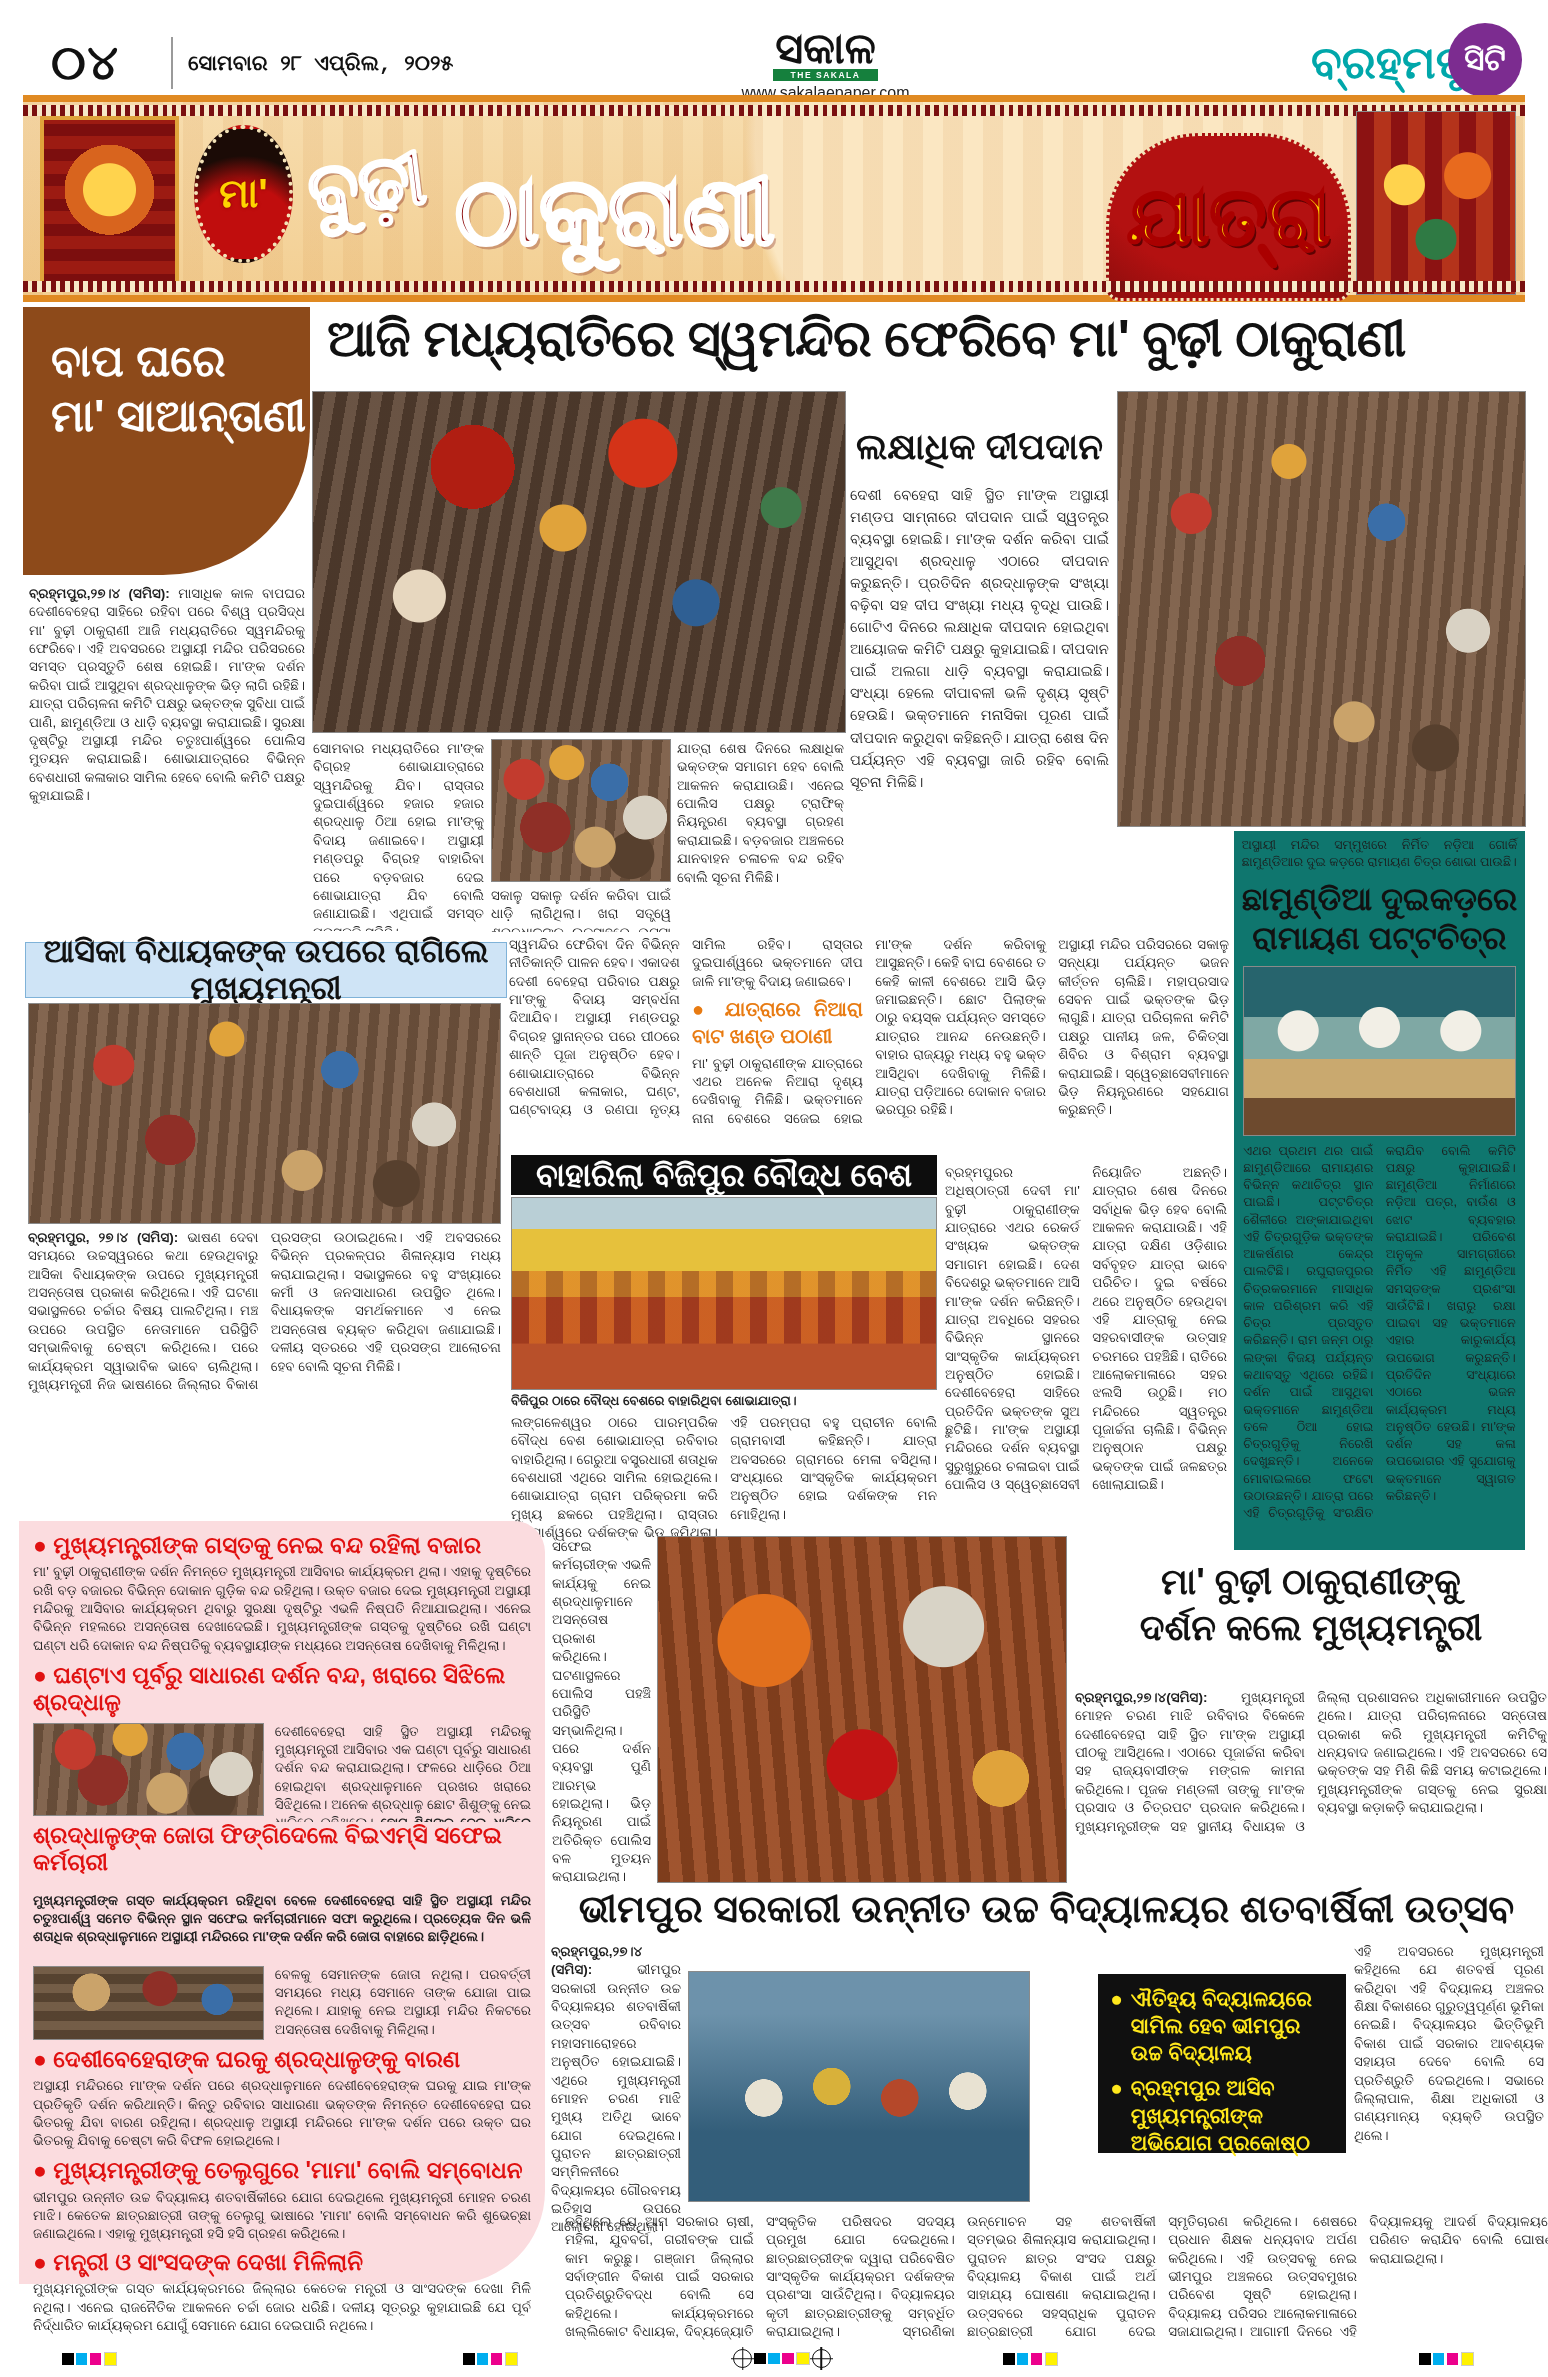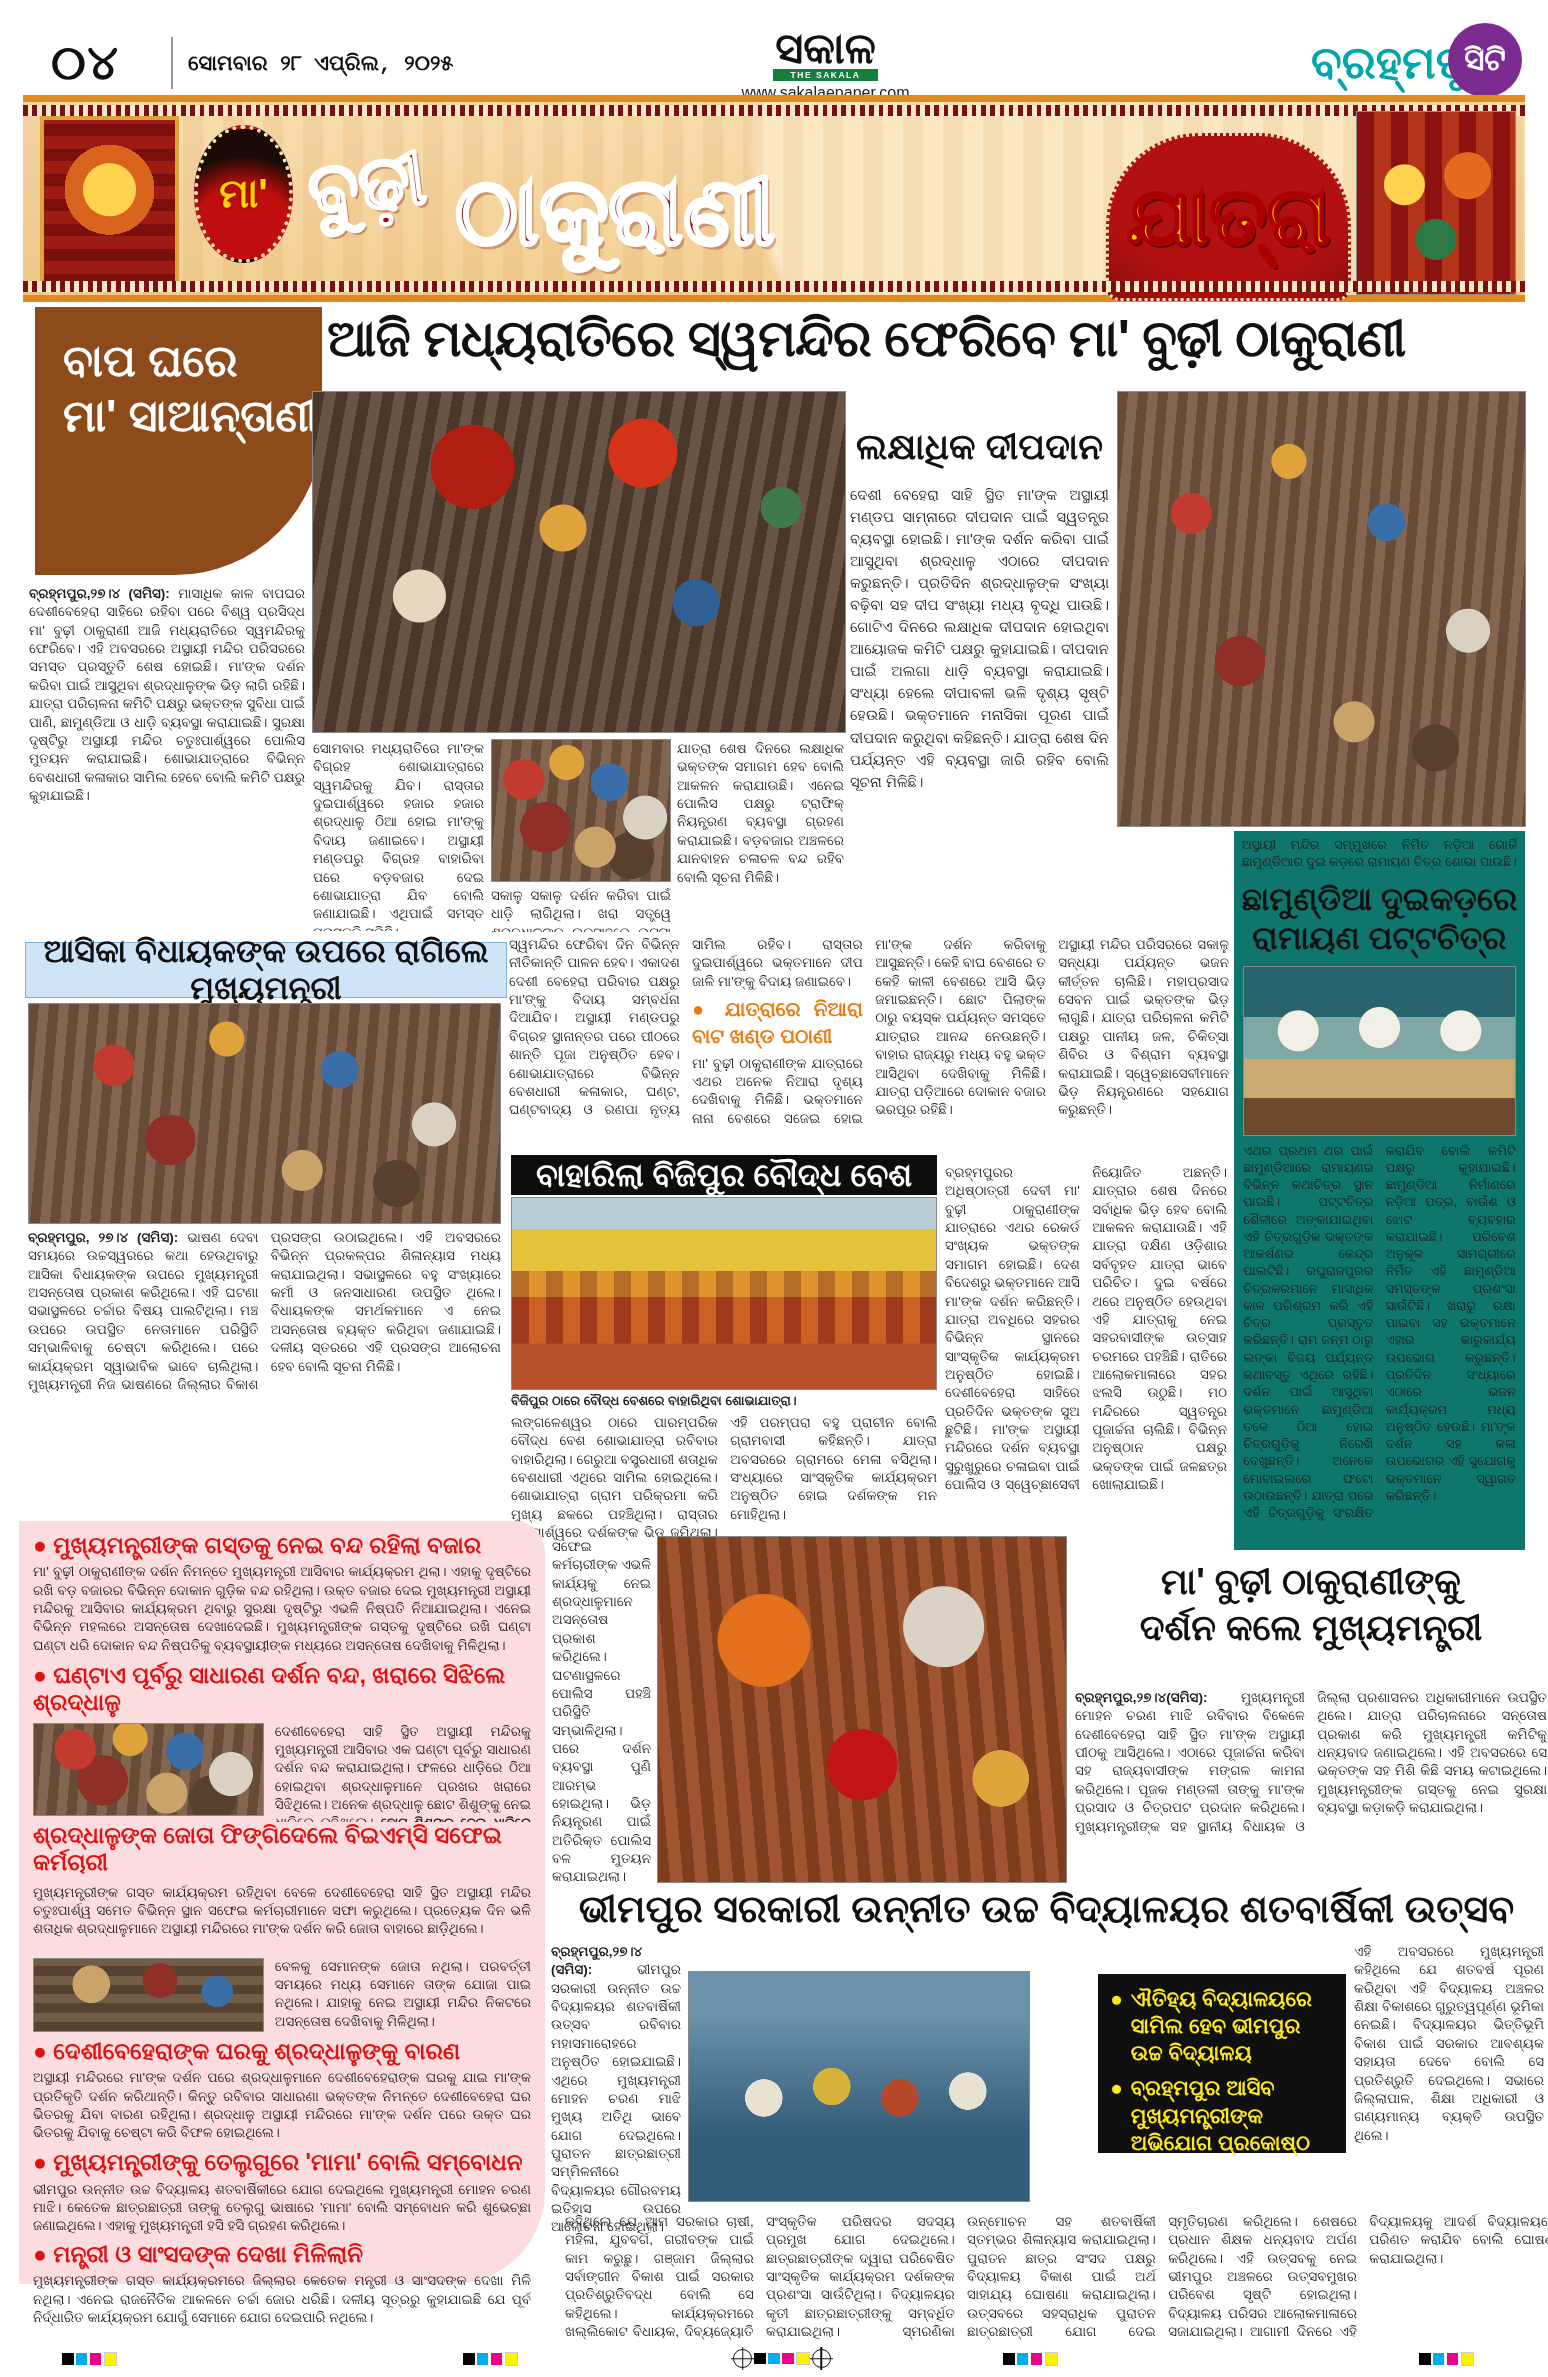--- a/index.html
+++ b/index.html
@@ -154,21 +154,21 @@
     <div class="abs w-budhi" style="left:285px;top:40px;">ବୁଢ଼ୀ</div>
     <div class="abs w-thakurani" style="left:432px;top:56px;">ଠାକୁରାଣୀ</div>
     <div class="abs jatra-panel" style="left:1083px;top:31px;width:239px;height:162px;">
       <span class="w-jatra">ଯାତ୍ରା</span>
     </div>
     <div class="abs photo ph-deity-collage" style="left:1333px;top:9.3px;width:160px;height:184px;"></div>
   </div>
 
   <div class="abs h-main" style="left:327px;top:312px;width:1218px;">ଆଜି ମଧ୍ୟରାତିରେ ସ୍ୱମନ୍ଦିର ଫେରିବେ ମା' ବୁଢ଼ୀ ଠାକୁରାଣୀ</div>
 
-  <div class="abs brownbox" style="left:23px;top:307px;width:287px;height:268px;padding:26px 0 0 28px;box-sizing:border-box;margin-left:12px;">
+  <div class="abs brownbox" style="left:23px;top:307px;width:287px;height:268px;padding:26px 0 0 28px;box-sizing:border-box;">
     <div class="l">ବାପ ଘରେ
 ମା' ସାଆନ୍ତାଣୀ</div>
   </div>
 
   <div class="abs bt" style="left:29px;top:585px;width:276px;height:349px;">
     <span class="byline">ବ୍ରହ୍ମପୁର,୨୭।୪ (ସମିସ):</span>
     <span>ମାସାଧିକ କାଳ ବାପଘର ଦେଶୀବେହେରା ସାହିରେ ରହିବା ପରେ ବିଶ୍ୱ ପ୍ରସିଦ୍ଧ ମା' ବୁଢ଼ୀ ଠାକୁରାଣୀ ଆଜି ମଧ୍ୟରାତିରେ ସ୍ୱମନ୍ଦିରକୁ ଫେରିବେ। ଏହି ଅବସରରେ ଅସ୍ଥାୟୀ ମନ୍ଦିର ପରିସରରେ ସମସ୍ତ ପ୍ରସ୍ତୁତି ଶେଷ ହୋଇଛି। ମା'ଙ୍କ ଦର୍ଶନ କରିବା ପାଇଁ ଆସୁଥିବା ଶ୍ରଦ୍ଧାଳୁଙ୍କ ଭିଡ଼ ଲାଗି ରହିଛି। ଯାତ୍ରା ପରିଚାଳନା କମିଟି ପକ୍ଷରୁ ଭକ୍ତଙ୍କ ସୁବିଧା ପାଇଁ ପାଣି, ଛାମୁଣ୍ଡିଆ ଓ ଧାଡ଼ି ବ୍ୟବସ୍ଥା କରାଯାଇଛି। ସୁରକ୍ଷା ଦୃଷ୍ଟିରୁ ଅସ୍ଥାୟୀ ମନ୍ଦିର ଚତୁଃପାର୍ଶ୍ୱରେ ପୋଲିସ ମୁତୟନ କରାଯାଇଛି। ଶୋଭାଯାତ୍ରାରେ ବିଭିନ୍ନ ବେଶଧାରୀ କଳାକାର ସାମିଲ ହେବେ ବୋଲି କମିଟି ପକ୍ଷରୁ କୁହାଯାଇଛି।</span>
   </div>
 
   <div class="abs photo ph-masks" style="left:312px;top:391px;width:534px;height:342px;"></div>
@@ -218,21 +218,21 @@
     <div class="redhead">● <span>ଘଣ୍ଟାଏ ପୂର୍ବରୁ ସାଧାରଣ ଦର୍ଶନ ବନ୍ଦ, ଖରାରେ ସିଝିଲେ ଶ୍ରଦ୍ଧାଳୁ</span></div>
     <div style="display:flex;gap:10.8px;margin-top:6.2px;height:99px;">
       <div class="photo ph-crowd" style="width:231px;height:93px;flex:none;"></div>
       <div class="bt" style="flex:1;">
         <span>ଦେଶୀବେହେରା ସାହି ସ୍ଥିତ ଅସ୍ଥାୟୀ ମନ୍ଦିରକୁ ମୁଖ୍ୟମନ୍ତ୍ରୀ ଆସିବାର ଏକ ଘଣ୍ଟା ପୂର୍ବରୁ ସାଧାରଣ ଦର୍ଶନ ବନ୍ଦ କରାଯାଇଥିଲା। ଫଳରେ ଧାଡ଼ିରେ ଠିଆ ହୋଇଥିବା ଶ୍ରଦ୍ଧାଳୁମାନେ ପ୍ରଖର ଖରାରେ ସିଝିଥିଲେ। ଅନେକ ଶ୍ରଦ୍ଧାଳୁ ଛୋଟ ଶିଶୁଙ୍କୁ ନେଇ ଧାଡ଼ିରେ ରହିଥିଲେ।</span>
         <span class="caption">ଛୋଟ ଶିଶୁଙ୍କୁ ନେଇ ଧାଡ଼ିରେ ରହିଥିଲେ।</span>
       </div>
     </div>
 
     <div class="redhead"><span>ଶ୍ରଦ୍ଧାଳୁଙ୍କ ଜୋତା ଫିଙ୍ଗିଦେଲେ ବିଇଏମ୍‌ସି ସଫେଇ କର୍ମଚାରୀ</span></div>
-    <div class="bt" style="height:74px;margin-top:8px;">ମୁଖ୍ୟମନ୍ତ୍ରୀଙ୍କ ଗସ୍ତ କାର୍ଯ୍ୟକ୍ରମ ରହିଥିବା ବେଳେ ଦେଶୀବେହେରା ସାହି ସ୍ଥିତ ଅସ୍ଥାୟୀ ମନ୍ଦିର ଚତୁଃପାର୍ଶ୍ୱ ସମେତ ବିଭିନ୍ନ ସ୍ଥାନ ସଫେଇ କର୍ମଚାରୀମାନେ ସଫା କରୁଥିଲେ। ପ୍ରତ୍ୟେକ ଦିନ ଭଳି ଶତାଧିକ ଶ୍ରଦ୍ଧାଳୁମାନେ ଅସ୍ଥାୟୀ ମନ୍ଦିରରେ ମା'ଙ୍କ ଦର୍ଶନ କରି ଜୋତା ବାହାରେ ଛାଡ଼ିଥିଲେ।</div>
+    <div class="bt" style="height:74px;margin-top:16px;font-weight:bold;">ମୁଖ୍ୟମନ୍ତ୍ରୀଙ୍କ ଗସ୍ତ କାର୍ଯ୍ୟକ୍ରମ ରହିଥିବା ବେଳେ ଦେଶୀବେହେରା ସାହି ସ୍ଥିତ ଅସ୍ଥାୟୀ ମନ୍ଦିର ଚତୁଃପାର୍ଶ୍ୱ ସମେତ ବିଭିନ୍ନ ସ୍ଥାନ ସଫେଇ କର୍ମଚାରୀମାନେ ସଫା କରୁଥିଲେ। ପ୍ରତ୍ୟେକ ଦିନ ଭଳି ଶତାଧିକ ଶ୍ରଦ୍ଧାଳୁମାନେ ଅସ୍ଥାୟୀ ମନ୍ଦିରରେ ମା'ଙ୍କ ଦର୍ଶନ କରି ଜୋତା ବାହାରେ ଛାଡ଼ିଥିଲେ।</div>
     <div style="display:flex;gap:10.8px;height:80px;">
       <div class="photo ph-market" style="width:231px;height:74px;flex:none;"></div>
       <div class="bt" style="flex:1;">ବେଳକୁ ସେମାନଙ୍କ ଜୋତା ନଥିଲା। ପରବର୍ତ୍ତୀ ସମୟରେ ମଧ୍ୟ ସେମାନେ ତାଙ୍କ ଯୋଜା ପାଇ ନଥିଲେ। ଯାହାକୁ ନେଇ ଅସ୍ଥାୟୀ ମନ୍ଦିର ନିକଟରେ ଅସନ୍ତୋଷ ଦେଖିବାକୁ ମିଳିଥିଲା।</div>
     </div>
 
     <div class="redhead">● <span>ଦେଶୀବେହେରାଙ୍କ ଘରକୁ ଶ୍ରଦ୍ଧାଳୁଙ୍କୁ ବାରଣ</span></div>
     <div class="bt" style="height:80px;margin-top:4.6px;">ଅସ୍ଥାୟୀ ମନ୍ଦିରରେ ମା'ଙ୍କ ଦର୍ଶନ ପରେ ଶ୍ରଦ୍ଧାଳୁମାନେ ଦେଶୀବେହେରାଙ୍କ ଘରକୁ ଯାଇ ମା'ଙ୍କ ପ୍ରତିକୃତି ଦର୍ଶନ କରିଥାନ୍ତି। କିନ୍ତୁ ରବିବାର ସାଧାରଣା ଭକ୍ତଙ୍କ ନିମନ୍ତେ ଦେଶୀବେହେରା ଘର ଭିତରକୁ ଯିବା ବାରଣ ରହିଥିଲା। ଶ୍ରଦ୍ଧାଳୁ ଅସ୍ଥାୟୀ ମନ୍ଦିରରେ ମା'ଙ୍କ ଦର୍ଶନ ପରେ ଉକ୍ତ ଘର ଭିତରକୁ ଯିବାକୁ ଚେଷ୍ଟା କରି ବିଫଳ ହୋଇଥିଲେ।</div>
 
     <div class="redhead">● <span>ମୁଖ୍ୟମନ୍ତ୍ରୀଙ୍କୁ ତେଲୁଗୁରେ 'ମାମା' ବୋଲି ସମ୍ବୋଧନ</span></div>
     <div class="bt" style="height:60px;margin-top:4.6px;">ଭୀମପୁର ଉନ୍ନୀତ ଉଚ୍ଚ ବିଦ୍ୟାଳୟ ଶତବାର୍ଷିକୀରେ ଯୋଗ ଦେଇଥିଲେ ମୁଖ୍ୟମନ୍ତ୍ରୀ ମୋହନ ଚରଣ ମାଝି। କେତେକ ଛାତ୍ରଛାତ୍ରୀ ତାଙ୍କୁ ତେଲୁଗୁ ଭାଷାରେ 'ମାମା' ବୋଲି ସମ୍ବୋଧନ କରି ଶୁଭେଚ୍ଛା ଜଣାଇଥିଲେ। ଏହାକୁ ମୁଖ୍ୟମନ୍ତ୍ରୀ ହସି ହସି ଗ୍ରହଣ କରିଥିଲେ।</div>

